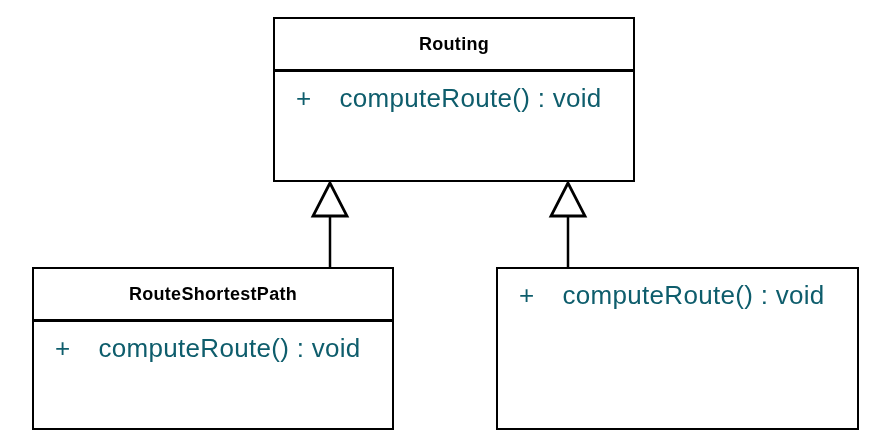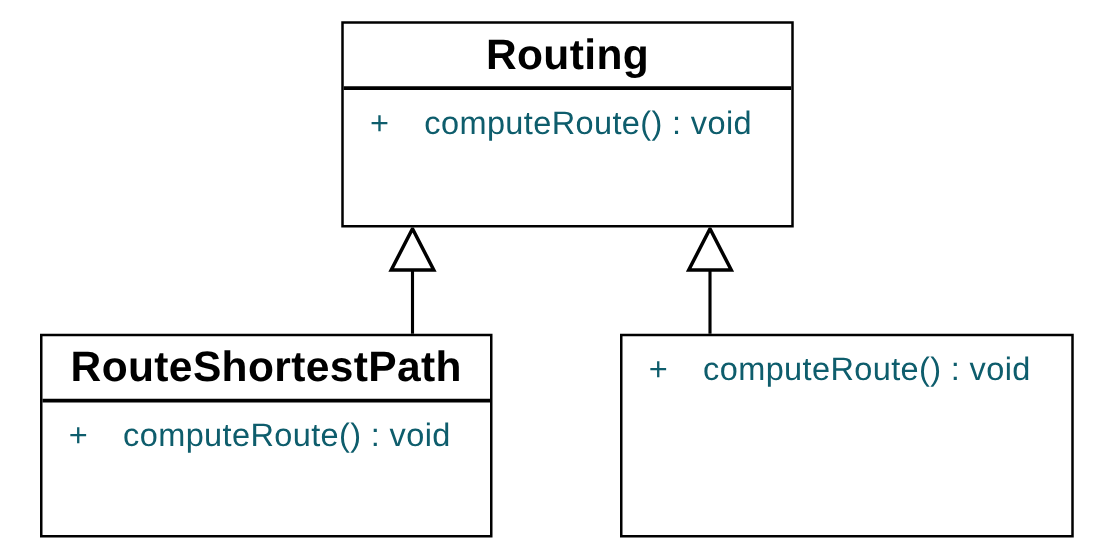--- a/index.html
+++ b/index.html
@@ -32,21 +32,21 @@
   #box-path      { left: 32px;  top: 267px; width: 362px; height: 163px; }
   #box-timeway   { left: 496px; top: 267px; width: 363px; height: 163px; }
   .class-title {
     box-sizing: border-box;
     height: 53px;
     border-bottom: 3px solid #000000;
     display: flex;
     align-items: center;
     justify-content: center;
     font-weight: bold;
-    font-size: 34px;
+    font-size: 18px;
     color: #000000;
     letter-spacing: 0.3px;
     white-space: nowrap;
   }
   .class-methods {
     padding-top: 11px;
   }
   .method-line {
     display: flex;
     align-items: baseline;

